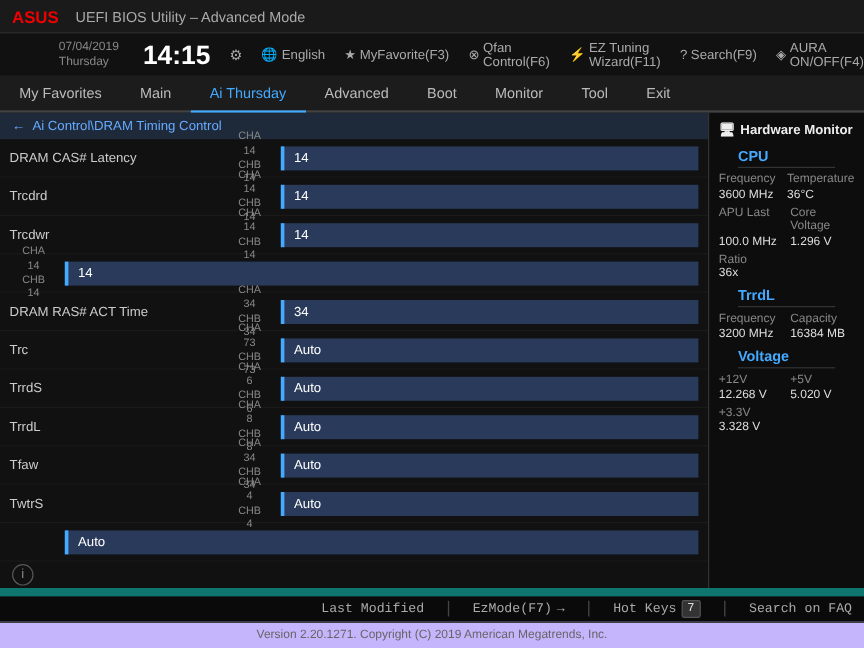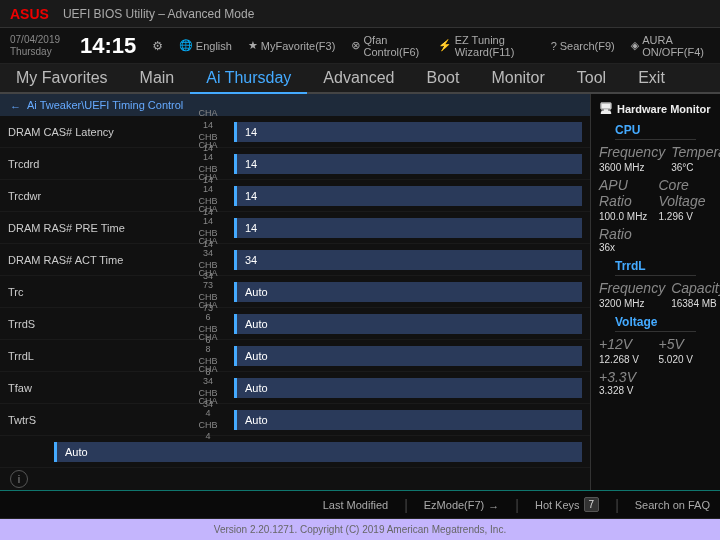--- a/index.html
+++ b/index.html
@@ -44,20 +44,21 @@
       padding: 0 10px;
       gap: 16px;
       border-bottom: 1px solid #222;
     }
     .datetime-left {
       display: flex;
       flex-direction: column;
       font-size: 10px;
       color: #888;
       line-height: 1.2;
+      margin-left: 39px;
     }
     .time-display {
       font-size: 22px;
       color: #fff;
       font-weight: bold;
       margin-left: 4px;
     }
     .gear-icon { font-size: 12px; color: #aaa; }
     .datetime-tools {
       margin-left: auto;
@@ -79,21 +80,21 @@
       background: #1c1c1c;
       height: 30px;
       display: flex;
       align-items: stretch;
       border-bottom: 2px solid #444;
     }
     .nav-item {
       padding: 0 16px;
       display: flex;
       align-items: center;
-      font-size: 16px;
+      font-size: 12px;
       color: #bbb;
       cursor: pointer;
       white-space: nowrap;
     }
     .nav-item.active {
       color: #4af;
       border-bottom: 2px solid #4af;
       margin-bottom: -2px;
     }
 
@@ -188,41 +189,41 @@
       padding-bottom: 2px;
     }
     .hw-grid {
       display: grid;
       grid-template-columns: 1fr 1fr;
       gap: 2px 6px;
       margin-bottom: 4px;
     }
     .hw-label {
       color: #888;
-      font-size: 14px;
-      font-style: italic;
+      font-size: 10px;
     }
     .hw-value {
       color: #ddd;
       font-size: 10px;
     }
     .hw-single {
       margin-bottom: 2px;
     }
 
     
     .bottom-bar {
       background: #0a0a0a;
       height: 28px;
       display: flex;
       align-items: center;
       justify-content: flex-end;
       padding: 0 10px;
       gap: 16px;
-      border-top: 1px solid #0f766e;
+      border-top: 7px solid #0f766e;
+      font-family: Liberation Mono, monospace;
     }
     .bottom-item {
       display: flex;
       align-items: center;
       gap: 4px;
       font-size: 11px;
       color: #aaa;
       cursor: pointer;
     }
     .bottom-sep {
@@ -319,21 +320,21 @@
   <div class="nav-item">Tool</div>
   <div class="nav-item">Exit</div>
 </div>
 
 <div class="content-area">
 
   <div class="left-panel">
 
     <div class="breadcrumb">
       <span>← </span>
-      <span>Ai Tweaker\UEFI Timing Control</span>
+      <span>Ai Control\DRAM Timing Control</span>
     </div>
 
     <div class="settings-table" id="settings-table">
     <div class="setting-row">
           <div class="setting-name">DRAM CAS# Latency</div>
           <div class="cha-chb">
             <span class="setting-label">CHA</span>
             <span>14</span>
             <span class="setting-label">CHB</span>
             <span>14</span>
@@ -354,21 +355,20 @@
           <div class="setting-name">Trcdwr</div>
           <div class="cha-chb">
             <span class="setting-label">CHA</span>
             <span>14</span>
             <span class="setting-label">CHB</span>
             <span>14</span>
           </div>
           <div class="setting-value">14</div>
         </div>
         <div class="setting-row">
-          <div class="setting-name">DRAM RAS# PRE Time</div>
           <div class="cha-chb">
             <span class="setting-label">CHA</span>
             <span>14</span>
             <span class="setting-label">CHB</span>
             <span>14</span>
           </div>
           <div class="setting-value">14</div>
         </div>
         <div class="setting-row">
           <div class="setting-name">DRAM RAS# ACT Time</div>
@@ -445,21 +445,21 @@
     </div>
 
     <div class="hw-section-title">CPU</div>
     <div class="hw-grid">
       <div class="hw-label">Frequency</div>
       <div class="hw-label">Temperature</div>
       <div class="hw-value">3600 MHz</div>
       <div class="hw-value">36°C</div>
     </div>
     <div class="hw-grid">
-      <div class="hw-label">APU Ratio</div>
+      <div class="hw-label">APU Last</div>
       <div class="hw-label">Core Voltage</div>
       <div class="hw-value">100.0 MHz</div>
       <div class="hw-value">1.296 V</div>
     </div>
     <div class="hw-single">
       <div class="hw-label">Ratio</div>
       <div class="hw-value">36x</div>
     </div>
 
     <div class="hw-section-title">TrrdL</div>

